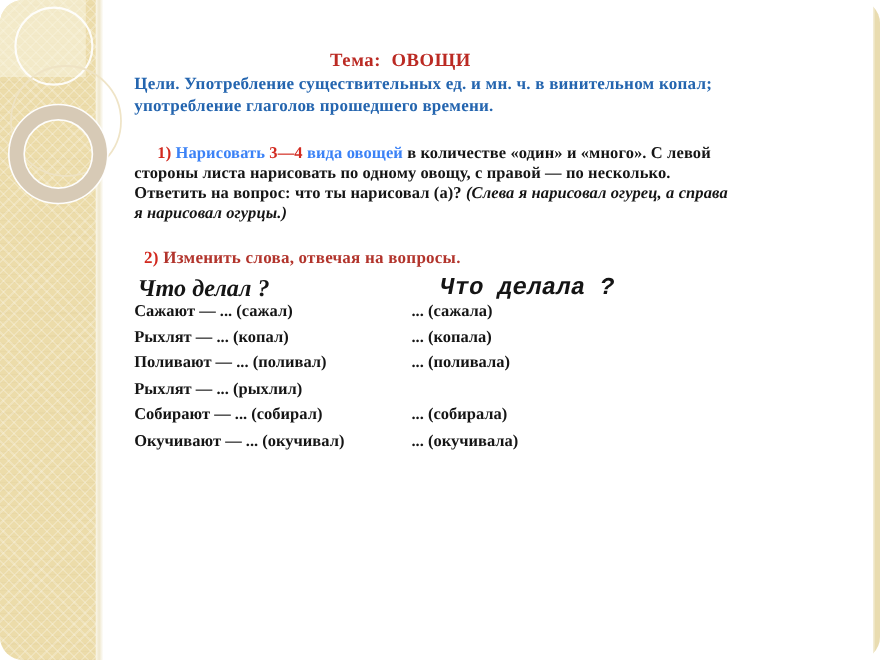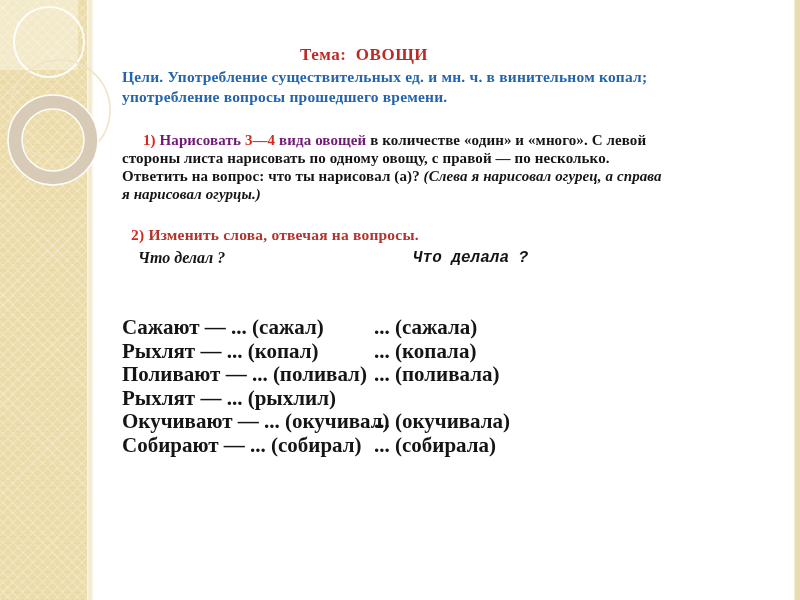--- a/index.html
+++ b/index.html
@@ -1,18 +1,19 @@
 <!DOCTYPE html>
 <html><head>
 <meta charset="utf-8">
 <style>
   html,body{margin:0;padding:0;background:#ffffff;}
   .slide{
     position:relative;width:800px;height:600px;overflow:hidden;background:#ffffff;
     font-family:"Liberation Serif","DejaVu Serif",serif;
+    border-radius:21px;
   }
   
   .band{
     position:absolute;left:0;top:0;width:88px;height:600px;
     background-color:#ecdcaa;
     background-image:
       repeating-linear-gradient(45deg, rgba(255,255,255,.22) 0 1.5px, rgba(255,255,255,0) 1.5px 7px),
       repeating-linear-gradient(135deg, rgba(255,255,255,.22) 0 1.5px, rgba(255,255,255,0) 1.5px 7px),
       repeating-linear-gradient(0deg, rgba(205,185,135,.10) 0 1px, rgba(0,0,0,0) 1px 7px);
   }
@@ -39,32 +40,32 @@
   .goals{
     left:122px;top:67px;width:672px;font-size:15.5px;line-height:20px;
     color:#2465af;letter-spacing:.2px;
   }
   .task1{
     left:122px;top:131px;width:668px;font-size:15px;line-height:18px;
     letter-spacing:.1px;
   }
   .task1 .indent{padding-left:21px;}
   .red-num{color:#d22a20;}
-  .red-txt{color:#701a75;}
+  .red-txt{color:#3b82f6;}
   .ital{font-style:italic;}
   .task2-heading{
     left:131px;top:226px;font-size:15.5px;color:#b2342c;letter-spacing:.2px;
   }
   .task2-heading .red-num{color:#d22a20;}
   .qa-headers{
-    left:138px;top:249px;width:560px;height:20px;font-size:16px;font-style:italic;
+    left:125px;top:249px;width:560px;height:20px;font-size:22px;font-style:italic;
   }
   .qa-headers .col2{position:absolute;left:275px;top:0;font-family:Liberation Mono, monospace;}
   .verb-list{
-    left:122px;top:272px;width:620px;font-size:21px;margin-top:44px;
+    left:122px;top:272px;width:620px;font-size:15px;
   }
   .verb-row{position:relative;height:23.5px;line-height:23.5px;white-space:nowrap;}
   .verb-row .col2{position:absolute;left:252px;top:0;}
 </style>
 </head>
 <body>
 
 <div class="slide">
 
   <div class="band"></div>
@@ -77,21 +78,21 @@
     <circle cx="60" cy="110" r="50" fill="none" stroke="rgba(238,227,196,0.95)" stroke-width="1.6"></circle>
     <circle cx="53" cy="140" r="38" fill="none" stroke="#d7cab6" stroke-width="14"></circle>
     <circle cx="53" cy="140" r="45" fill="none" stroke="rgba(255,255,255,0.95)" stroke-width="1.5"></circle>
     <circle cx="53" cy="140" r="31" fill="none" stroke="rgba(255,255,255,0.95)" stroke-width="1.5"></circle>
   </svg>
 
   <div class="txt title">Тема:  ОВОЩИ</div>
 
   <div class="txt goals">
     <div>Цели. Употребление существительных ед. и мн. ч. в винительном копал;</div>
-    <div>употребление вопросы прошедшего времени.</div>
+    <div>употребление глаголов прошедшего времени.</div>
   </div>
 
   <div class="txt task1">
     <div class="indent">
       <span class="red-num">1)</span>
       <span class="red-txt">Нарисовать</span>
       <span class="red-num">3—4</span>
       <span class="red-txt">вида овощей</span>
       <span>в количестве «один» и «много». С левой</span>
     </div>
@@ -144,34 +145,34 @@
         <span>(поливала)</span>
       </span>
     </div>
     <div class="verb-row">
       <span>Рыхлят</span>
       <span>—</span>
       <span>...</span>
       <span>(рыхлил)</span>
     </div>
     <div class="verb-row">
+      <span>Собирают</span>
+      <span>—</span>
+      <span>...</span>
+      <span>(собирал)</span>
+      <span class="col2">
+        <span>...</span>
+        <span>(собирала)</span>
+      </span>
+    </div>
+    <div class="verb-row">
       <span>Окучивают</span>
       <span>—</span>
       <span>...</span>
       <span>(окучивал)</span>
       <span class="col2">
         <span>...</span>
         <span>(окучивала)</span>
       </span>
     </div>
-    <div class="verb-row">
-      <span>Собирают</span>
-      <span>—</span>
-      <span>...</span>
-      <span>(собирал)</span>
-      <span class="col2">
-        <span>...</span>
-        <span>(собирала)</span>
-      </span>
-    </div>
   </div>
 
 </div>
 
 </body></html>

